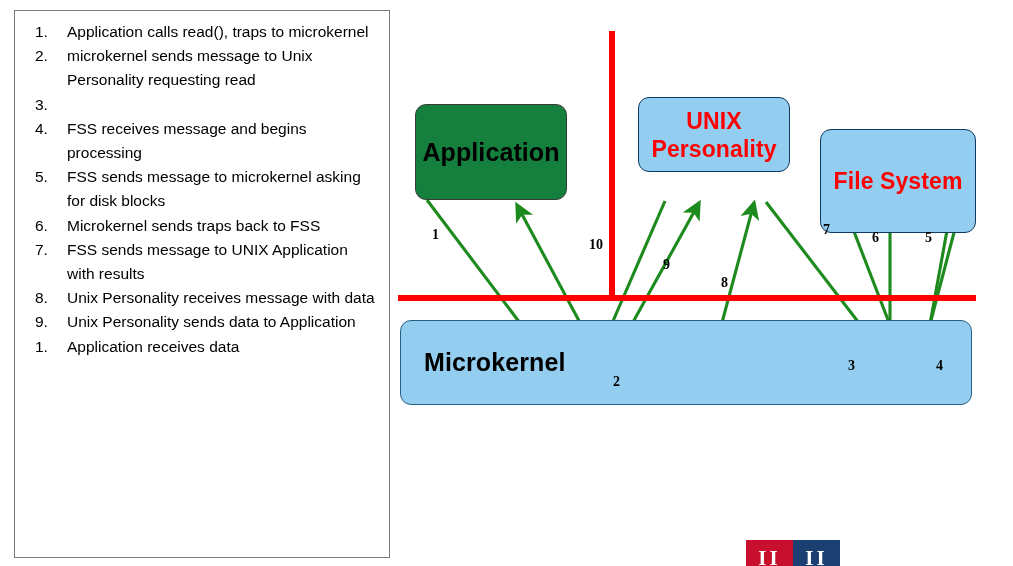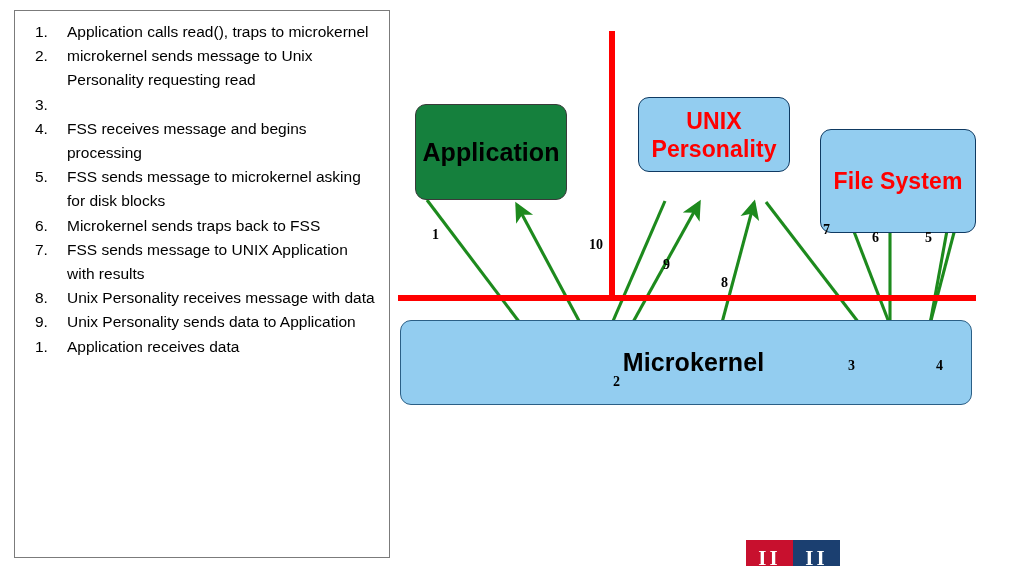--- a/index.html
+++ b/index.html
@@ -107,22 +107,22 @@
   }
   #node-microkernel {
     left: 400px;
     top: 320px;
     width: 572px;
     height: 85px;
     background: #93cdf0;
     border-color: #2b5f86;
     color: #000000;
     font-size: 25px;
-    justify-content: center;
-    padding-left: 15px;
+    justify-content: flex-start;
+    padding-left: 23px;
   }
 
   
   .red-line {
     position: absolute;
     background: #ff0000;
   }
   #boundary-vertical {
     left: 609px;
     top: 31px;

